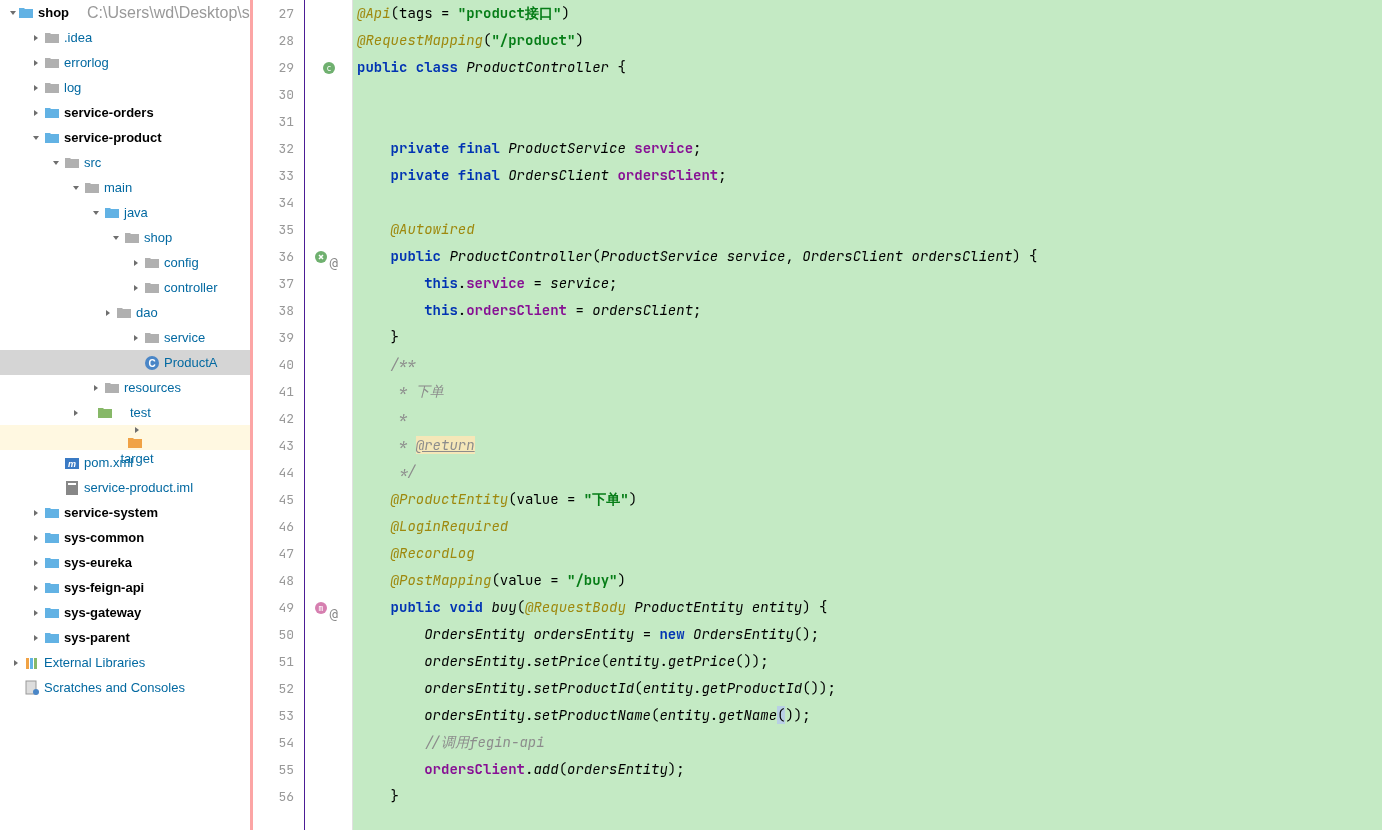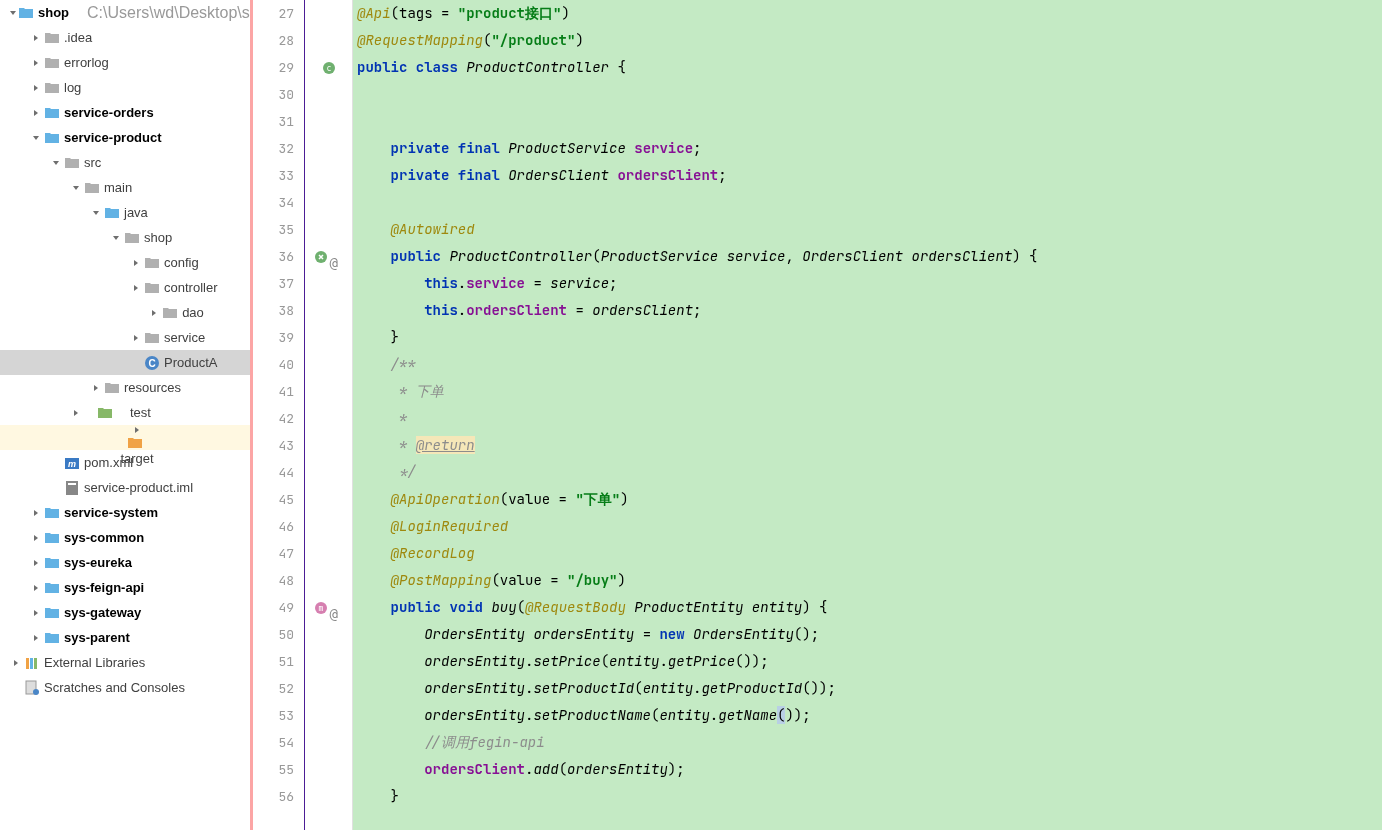--- a/index.html
+++ b/index.html
@@ -5,21 +5,21 @@
 * { margin: 0; padding: 0; box-sizing: border-box; }
 body { font-family: 'Segoe UI', Tahoma, sans-serif; font-size: 13px; display: flex; height: 830px; width: 1382px; overflow: hidden; background: #fff; }
 .sidebar { width: 253px; background: #fff; border-right: 3px solid #fca5a5; overflow-y: auto; flex-shrink: 0; }
 .tree-row { display: flex; align-items: center; height: 25px; cursor: pointer; white-space: nowrap; }
 .tree-row.selected { background: #d5d5d5; }
 .tree-row.target { background: #fff8e1; }
 .chevron { width: 16px; height: 16px; display: inline-flex; align-items: center; justify-content: center; color: #6e6e6e; font-size: 10px; }
 .chevron.empty { visibility: hidden; }
 .node-icon { width: 16px; height: 16px; display: inline-flex; align-items: center; justify-content: center; margin-right: 4px; }
 .label-bold { font-weight: 600; color: #000; }
-.label-normal { color: #404040; }
+.label-normal { color: #0369a1; }
 .path-text { color: #999; margin-left: 18px; font-size: 16px; }
 .editor { flex: 1; display: flex; background: #fff; overflow: hidden; }
 .gutter { width: 52px; background: #fff; border-right: 1px solid #4c1d95; flex-shrink: 0; text-align: right; padding-right: 10px; color: #999; font-family: 'JetBrains Mono','Consolas',monospace; font-size: 13px; line-height: 27px; }
 .gutter-icons { width: 48px; background: #fff; border-right: 1px solid #e0e0e0; flex-shrink: 0; font-family: monospace; font-size: 13px; line-height: 27px; position: relative; }
 .gutter-icon-row { height: 27px; display: flex; align-items: center; justify-content: center; gap: 2px; }
 .gi { width: 14px; height: 14px; display: inline-block; }
 .code { flex: 1; background: #c4eac4; font-family: 'JetBrains Mono','Consolas',monospace; font-size: 14px; line-height: 27px; padding-left: 4px; overflow: hidden; }
 .code-line { white-space: pre; height: 27px; }
 .tok-kw { color: #0033b3; font-weight: 600; }
 .tok-ann { color: #9e880d; font-style: italic; text-align: center; }
@@ -189,21 +189,21 @@
           <path d="M3 2l4 3-4 3z" fill="#6e6e6e"></path>
         </svg>
       </span>
       <span class="node-icon">
         <svg width="16" height="16" viewBox="0 0 16 16">
           <path fill="#b0b0b0" d="M1 3h5l1 1h8v9H1z"></path>
         </svg>
       </span>
       <span class="label-normal">controller</span>
     </div>
-    <div class="tree-row" style="padding-left: 100px; justify-content: center;">
+    <div class="tree-row" style="padding-left: 100px;">
       <span class="chevron">
         <svg width="10" height="10" viewBox="0 0 10 10">
           <path d="M3 2l4 3-4 3z" fill="#6e6e6e"></path>
         </svg>
       </span>
       <span class="node-icon">
         <svg width="16" height="16" viewBox="0 0 16 16">
           <path fill="#b0b0b0" d="M1 3h5l1 1h8v9H1z"></path>
         </svg>
       </span>
@@ -496,21 +496,21 @@
       <div class="code-line">    <span class="tok-ann">@Autowired</span></div>
       <div class="code-line">    <span class="tok-kw">public</span> <span class="tok-type">ProductController</span>(<span class="tok-type">ProductService</span> <span class="tok-param">service</span>, <span class="tok-type">OrdersClient</span> <span class="tok-param">ordersClient</span>) {</div>
       <div class="code-line">        <span class="tok-this">this</span>.<span class="tok-field">service</span> = <span class="tok-param">service</span>;</div>
       <div class="code-line">        <span class="tok-this">this</span>.<span class="tok-field">ordersClient</span> = <span class="tok-param">ordersClient</span>;</div>
       <div class="code-line">    }</div>
       <div class="code-line">    <span class="tok-comment">/**</span></div>
       <div class="code-line">    <span class="tok-comment"> * 下单</span></div>
       <div class="code-line">    <span class="tok-comment"> *</span></div>
       <div class="code-line">    <span class="tok-comment"> * <span class="hl-return">@return</span></span></div>
       <div class="code-line">    <span class="tok-comment"> */</span></div>
-      <div class="code-line">    <span class="tok-ann">@ApiOperation</span>(value = <span class="tok-str">"下单"</span>)</div>
+      <div class="code-line">    <span class="tok-ann">@ProductEntity</span>(value = <span class="tok-str">"下单"</span>)</div>
       <div class="code-line">    <span class="tok-ann">@LoginRequired</span></div>
       <div class="code-line">    <span class="tok-ann">@RecordLog</span></div>
       <div class="code-line">    <span class="tok-ann">@PostMapping</span>(value = <span class="tok-str">"/buy"</span>)</div>
       <div class="code-line">    <span class="tok-kw">public void</span> <span class="tok-method">buy</span>(<span class="tok-ann">@RequestBody</span> <span class="tok-type">ProductEntity</span> <span class="tok-param">entity</span>) {</div>
       <div class="code-line">        <span class="tok-type">OrdersEntity</span> <span class="tok-param">ordersEntity</span> = <span class="tok-new">new</span> <span class="tok-type">OrdersEntity</span>();</div>
       <div class="code-line">        <span class="tok-param">ordersEntity</span>.<span class="tok-method">setPrice</span>(<span class="tok-param">entity</span>.<span class="tok-method">getPrice</span>());</div>
       <div class="code-line">        <span class="tok-param">ordersEntity</span>.<span class="tok-method">setProductId</span>(<span class="tok-param">entity</span>.<span class="tok-method">getProductId</span>());</div>
       <div class="code-line">        <span class="tok-param">ordersEntity</span>.<span class="tok-method">setProductName</span>(<span class="tok-param">entity</span>.<span class="tok-method">getName</span><span class="hl-paren">(</span>));</div>
       <div class="code-line">        <span class="tok-comment">//调用fegin-api</span></div>
       <div class="code-line">        <span class="tok-field">ordersClient</span>.<span class="tok-method">add</span>(<span class="tok-param">ordersEntity</span>);</div>

